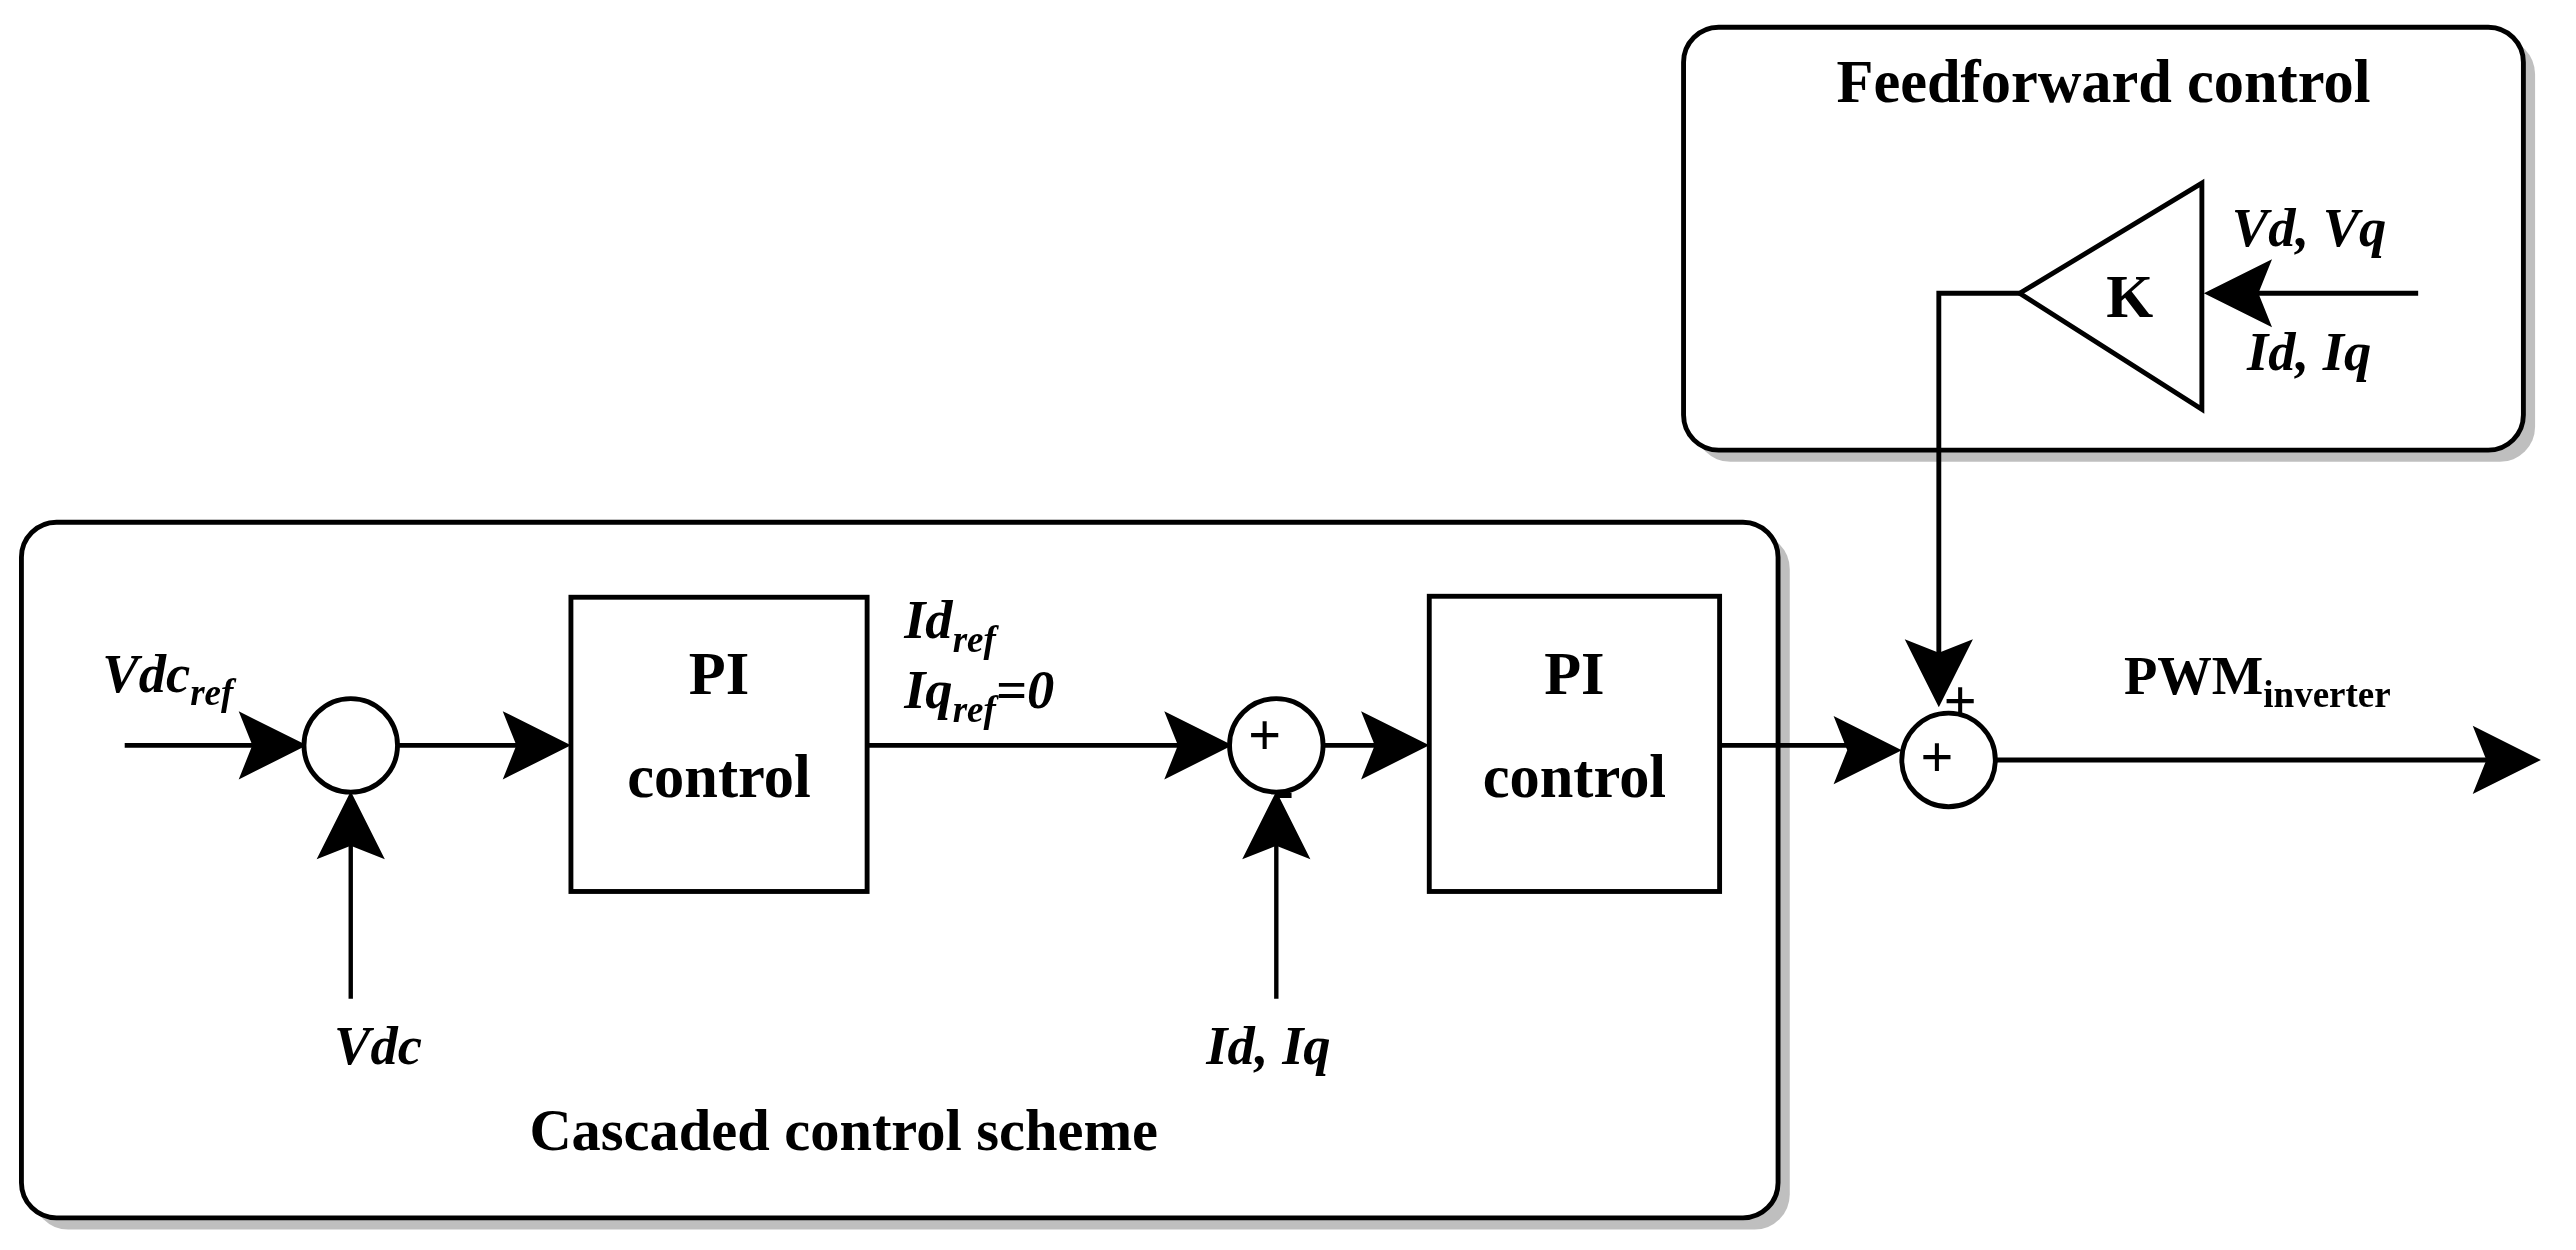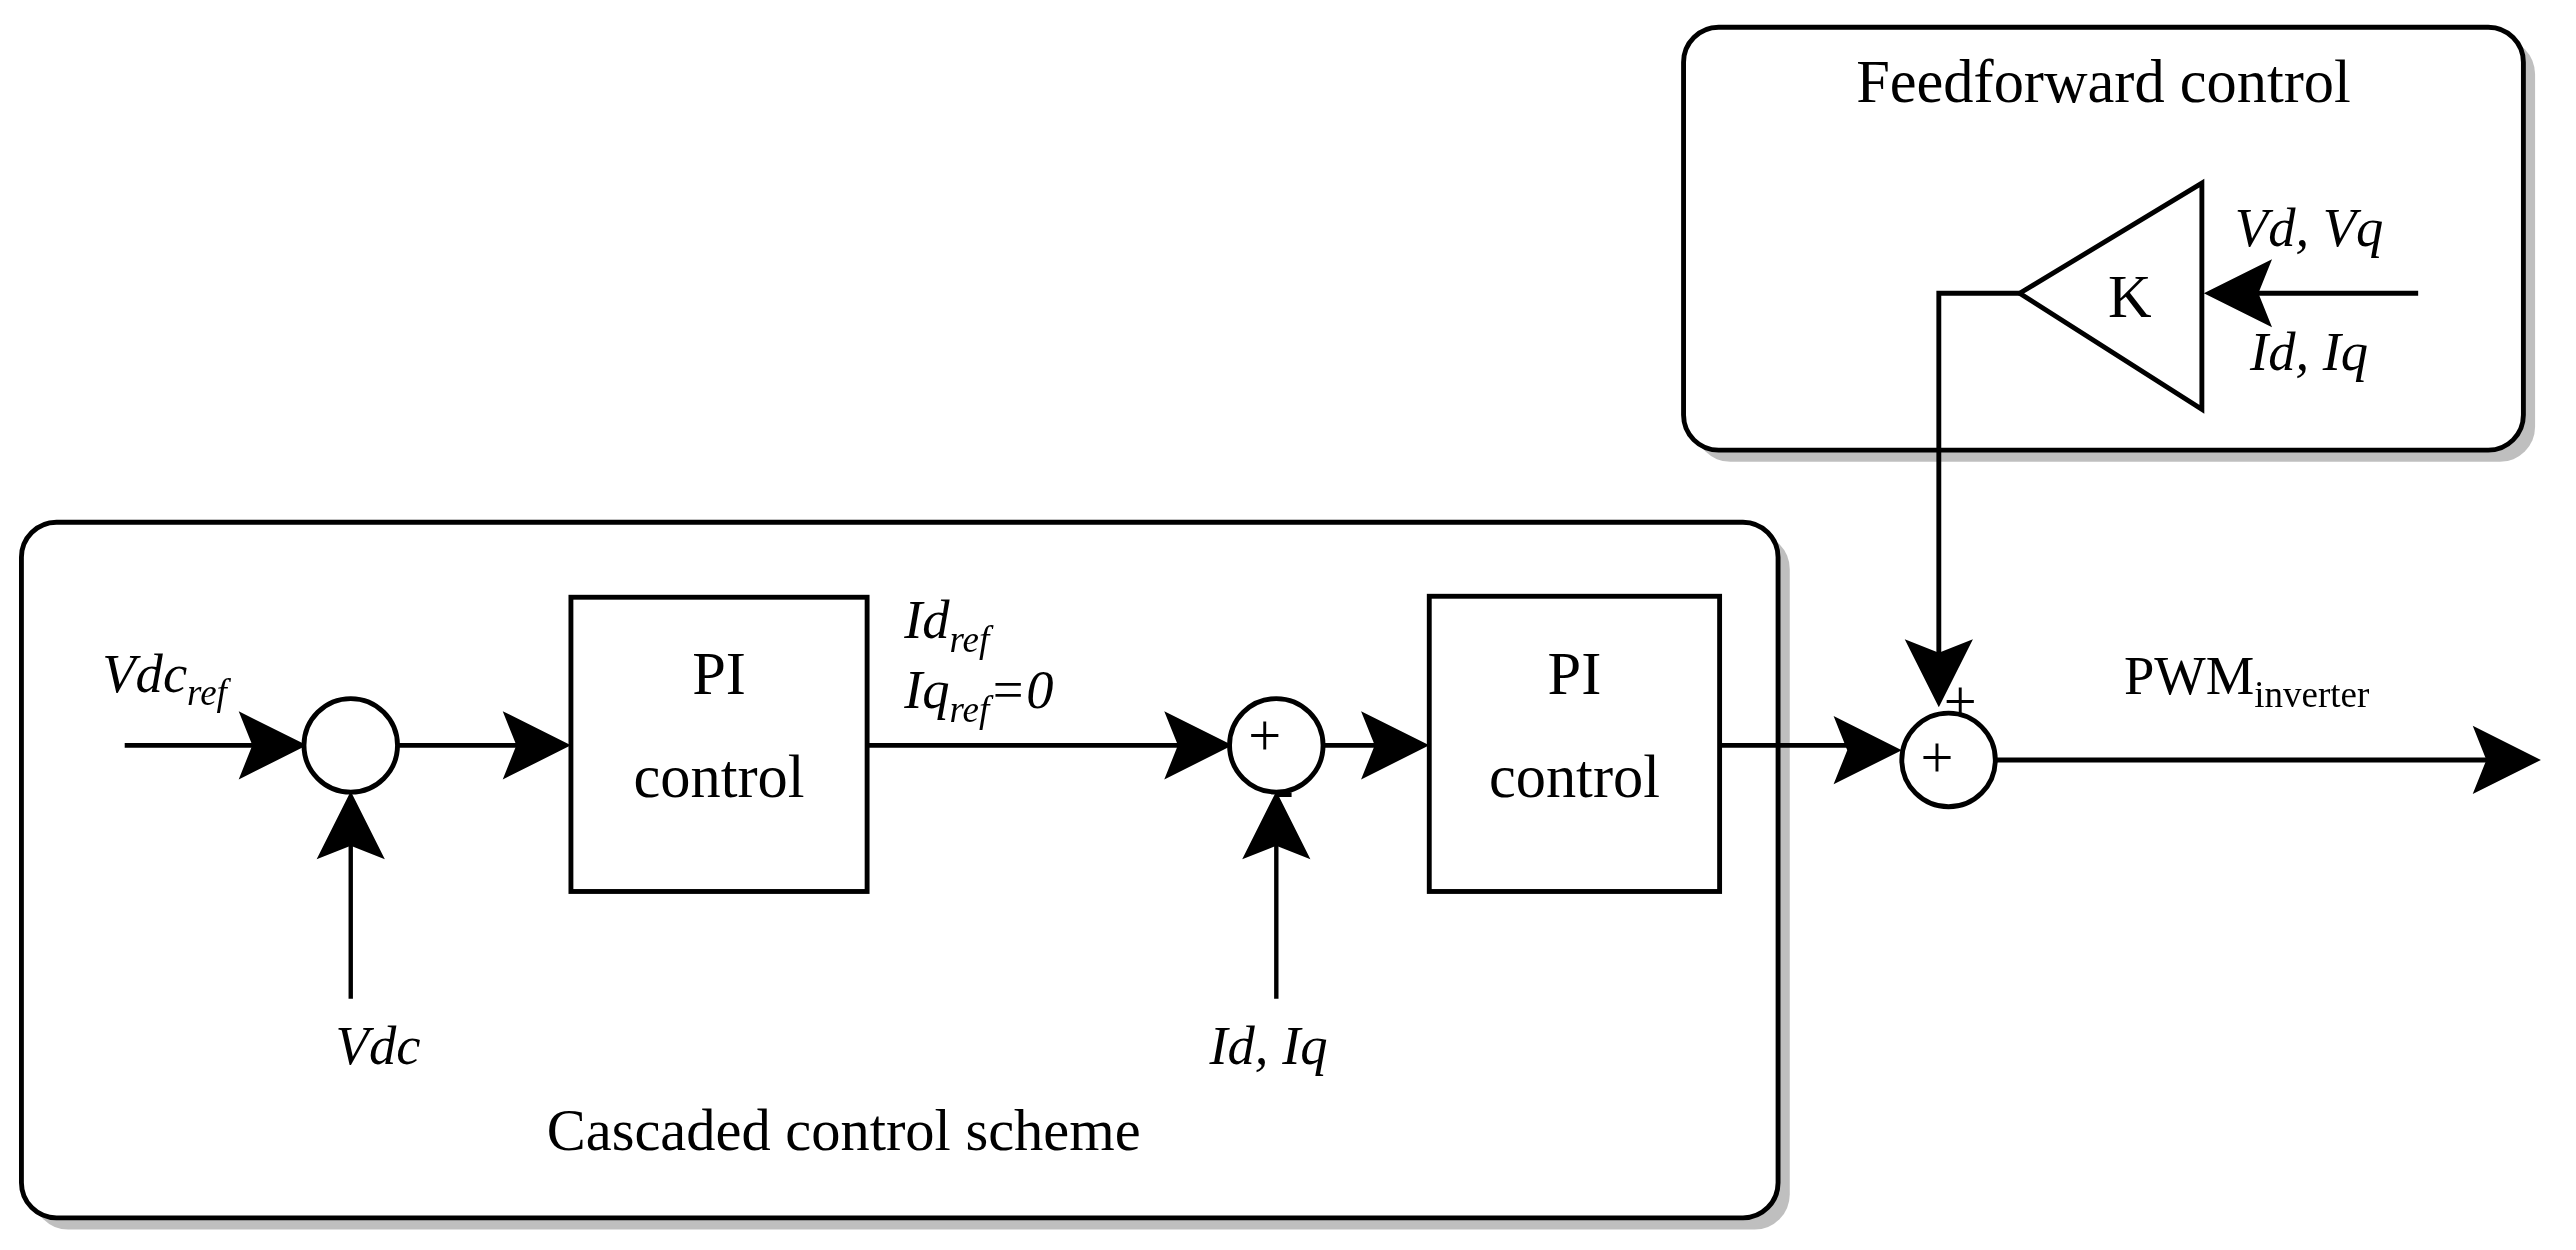--- a/index.html
+++ b/index.html
@@ -12,20 +12,21 @@
     width: 2576px;
     height: 1251px;
     font-family: "Liberation Serif", "DejaVu Serif", serif;
     overflow: hidden;
   }
   #diagram-root {
     position: relative;
     width: 2576px;
     height: 1251px;
     background: #ffffff;
+    font-weight: bold;
   }
   svg#diagram-svg {
     position: absolute;
     top: 0;
     left: 0;
     width: 2576px;
     height: 1251px;
     display: block;
   }
   .stroke-main {

